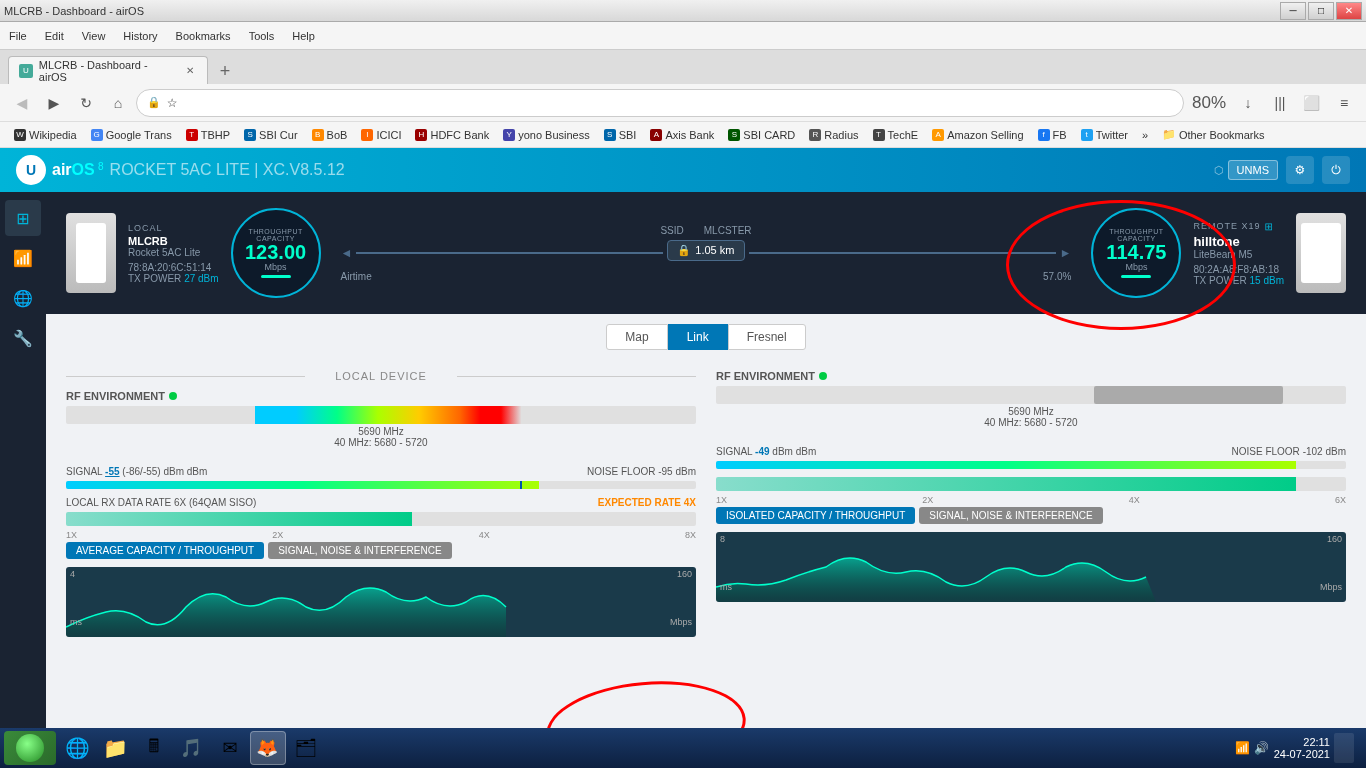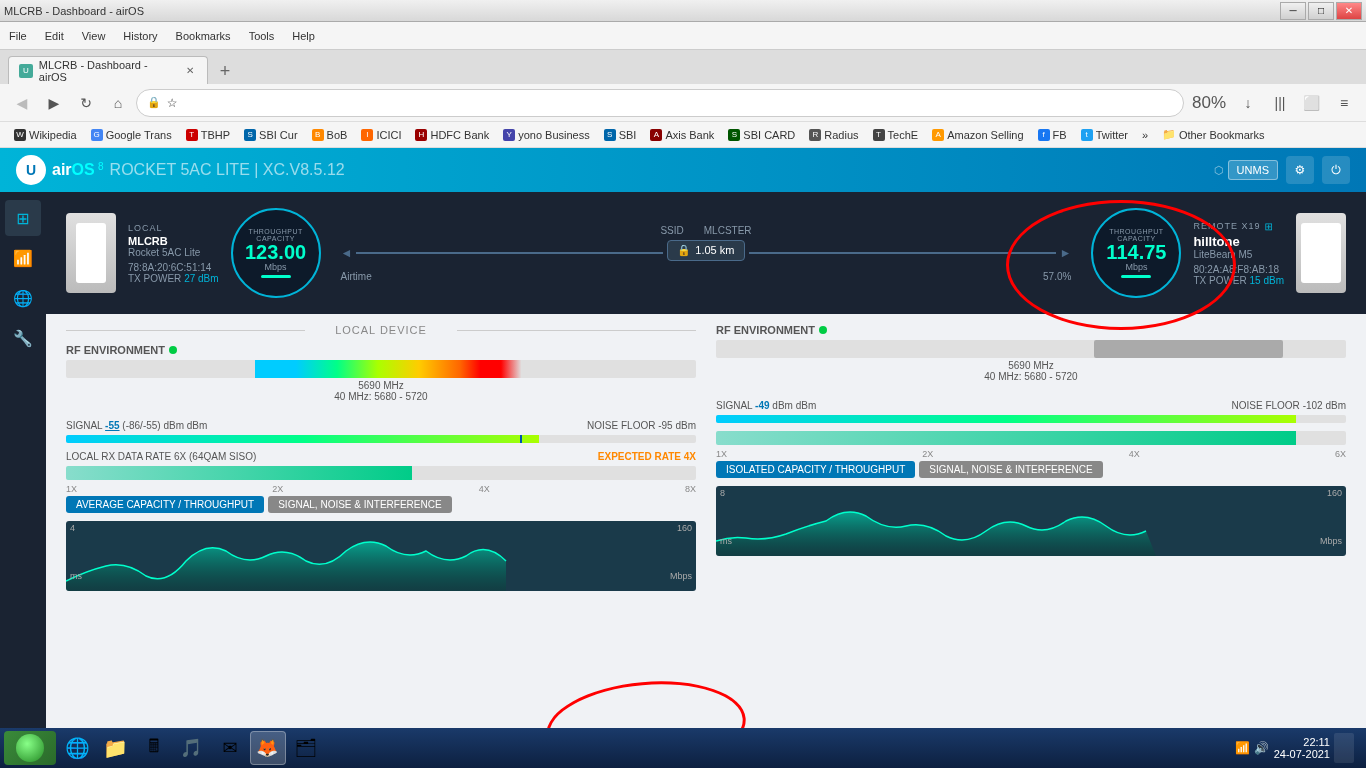--- a/index.html
+++ b/index.html
@@ -656,20 +656,25 @@
               </div>
             </div>
             <div style="width:50px;height:80px;background:linear-gradient(180deg,#e0e0e0,#bbb);border-radius:4px;">
               <div style="width:40px;height:60px;background:white;border-radius:3px;margin:10px auto;"></div>
             </div>
           </div>
 
           <div style="position:absolute;border:3px solid red;border-radius:50%;width:230px;height:130px;top:8px;right:130px;pointer-events:none;"></div>
         </div>
 
+        <div class="view-tabs">
+          <div class="view-tab">Map</div>
+          <div class="view-tab active">Link</div>
+          <div class="view-tab">Fresnel</div>
+        </div>
 
         <div class="dashboard-content">
           <div class="devices-row">
 
             <div class="device-section">
               <div class="section-title">
                 <span></span>
                 <span>LOCAL DEVICE</span>
                 <span></span>
               </div>

